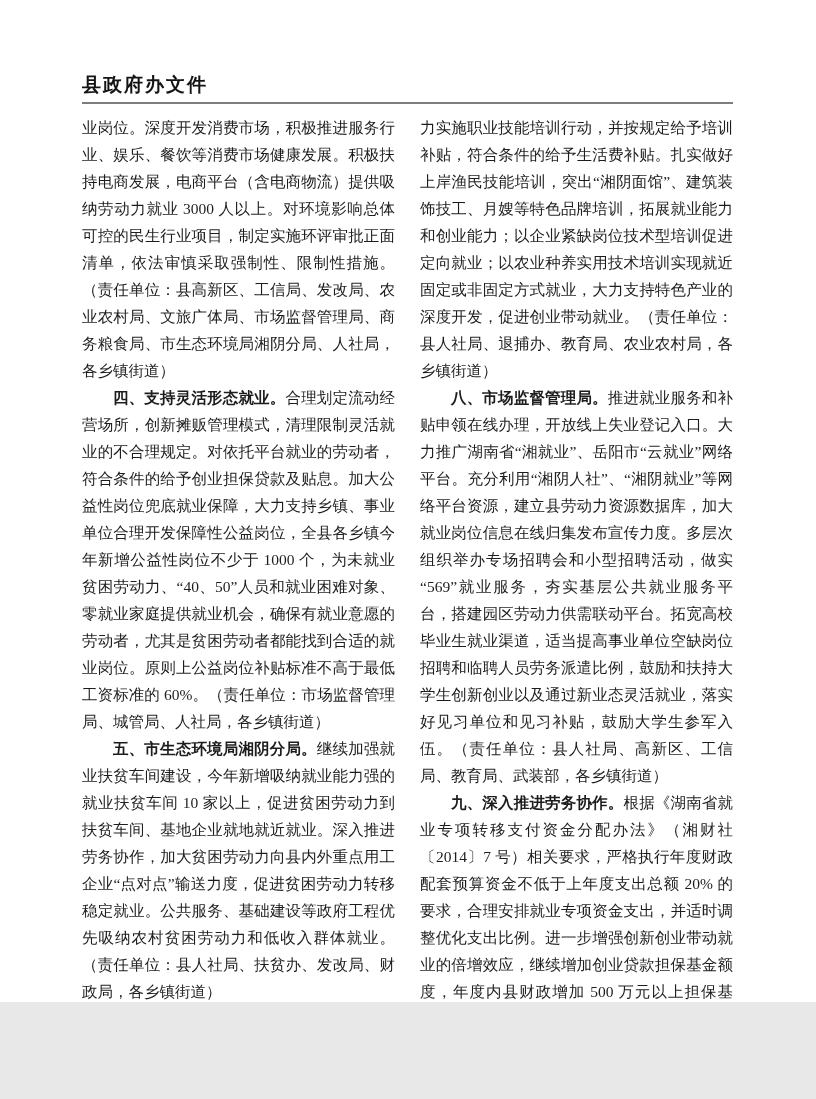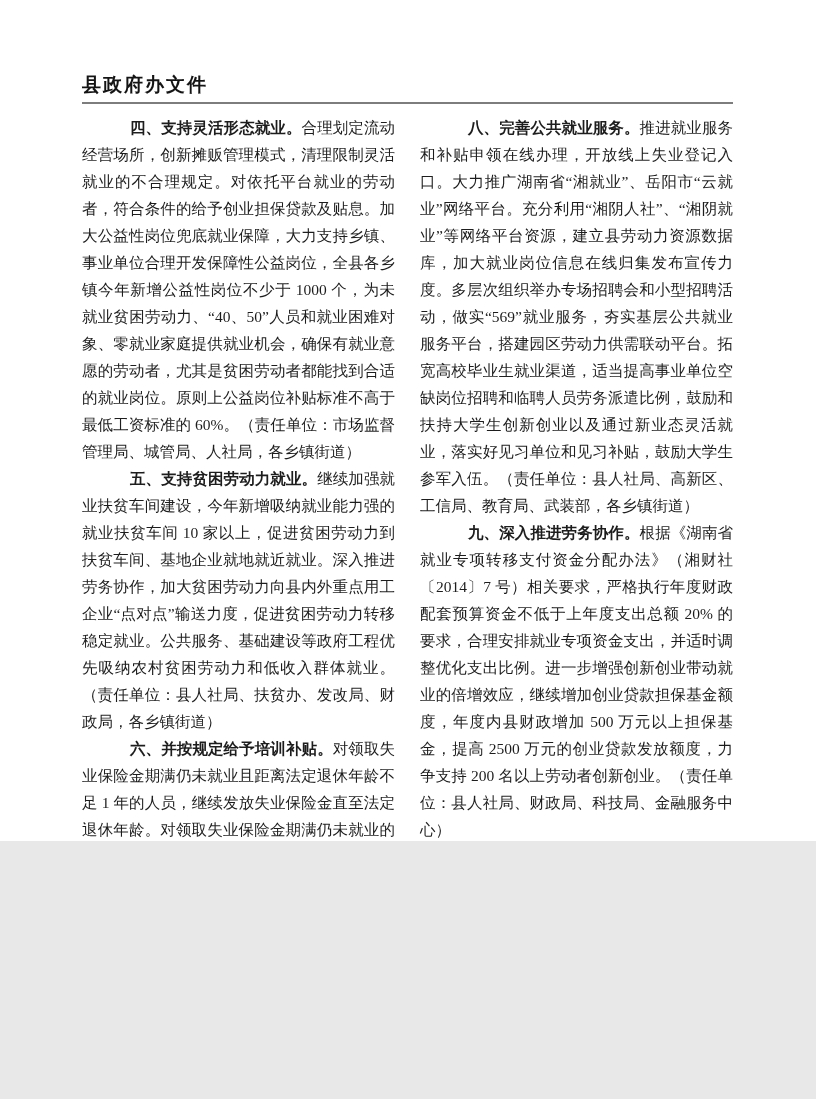--- a/index.html
+++ b/index.html
@@ -1,19 +1,19 @@
 <!DOCTYPE html>
 <html lang="zh"><head>
 <meta charset="utf-8">
 <style>
   html, body { margin: 0; padding: 0; background: #e8e8e8; }
   .page {
     position: relative;
     width: 816px;
-    height: 841px;
+    height: 1002px;
     margin: 0 auto;
     background: #ffffff;
     color: #1d1d1d;
     overflow: hidden;
   }
   .doc-header-title {
     position: absolute;
     top: 72px;
     left: 82px;
     font-family: "Liberation Sans", "DejaVu Sans", sans-serif;
@@ -45,21 +45,20 @@
     font-family: "Liberation Serif", "DejaVu Serif", serif;
     font-size: 15.5px;
     line-height: 27px;
     text-align: justify;
     color: #1d1d1d;
   }
   .col p.indent { text-indent: 2em; }
   .para-head {
     font-family: "Liberation Sans", "DejaVu Sans", sans-serif;
     font-weight: 700;
-    margin-left: 17px;
   }
   .page-number {
     position: absolute;
     left: 97px;
     top: 1021px;
     font-family: "Liberation Serif", "DejaVu Serif", serif;
     font-size: 15px;
     color: #1d1d1d;
   }
 </style>
@@ -68,32 +67,34 @@
 
 <div class="page">
 
   <div class="doc-header-title">县政府办文件</div>
 
   <div class="header-rule"></div>
 
   <div class="columns">
 
     <div class="col">
+      <p><span>业岗位。深度开发消费市场，积极推进服务行业、娱乐、餐饮等消费市场健康发展。积极扶持电商发展，电商平台（含电商物流）提供吸纳劳动力就业 3000 人以上。对环境影响总体可控的民生行业项目，制定实施环评审批正面清单，依法审慎采取强制性、限制性措施。（责任单位：县高新区、工信局、发改局、农业农村局、文旅广体局、市场监督管理局、商务粮食局、市生态环境局湘阴分局、人社局，各乡镇街道）</span></p>
 
       <p class="indent"><b class="para-head">四、支持灵活形态就业。</b><span>合理划定流动经营场所，创新摊贩管理模式，清理限制灵活就业的不合理规定。对依托平台就业的劳动者，符合条件的给予创业担保贷款及贴息。加大公益性岗位兜底就业保障，大力支持乡镇、事业单位合理开发保障性公益岗位，全县各乡镇今年新增公益性岗位不少于 1000 个，为未就业贫困劳动力、“40、50”人员和就业困难对象、零就业家庭提供就业机会，确保有就业意愿的劳动者，尤其是贫困劳动者都能找到合适的就业岗位。原则上公益岗位补贴标准不高于最低工资标准的 60%。（责任单位：市场监督管理局、城管局、人社局，各乡镇街道）</span></p>
 
-      <p class="indent"><b class="para-head">五、支持贫困劳动力就业。</b><span>继续加强就业扶贫车间建设，今年新增吸纳就业能力强的就业扶贫车间 10 家以上，促进贫困劳动力到扶贫车间、基地企业就地就近就业。深入推进劳务协作，加大贫困劳动力向县内外重点用工企业“点对点”输送力度，促进贫困劳动力转移稳定就业。公共服务、基础建设等政府工程优先吸纳农村贫困劳动力和低收入群体就业。（责任单位：县人社局、扶贫办、发改局、财政局，各乡镇街道）</span></p>
+      <p class="indent"><b class="para-head">五、市生态环境局湘阴分局。</b><span>继续加强就业扶贫车间建设，今年新增吸纳就业能力强的就业扶贫车间 10 家以上，促进贫困劳动力到扶贫车间、基地企业就地就近就业。深入推进劳务协作，加大贫困劳动力向县内外重点用工企业“点对点”输送力度，促进贫困劳动力转移稳定就业。公共服务、基础建设等政府工程优先吸纳农村贫困劳动力和低收入群体就业。（责任单位：县人社局、扶贫办、发改局、财政局，各乡镇街道）</span></p>
 
       <p class="indent"><b class="para-head">六、并按规定给予培训补贴。</b><span>对领取失业保险金期满仍未就业且距离法定退休年龄不足 1 年的人员，继续发放失业保险金直至法定退休年龄。对领取失业保险金期满仍未就业的失业人员、不符合领取失业保险金条件的参保失业人员，发放不超过 6 个月、不高于失业保险金 80% 的失业补助金。（责任单位：县人社局、财政局、审计局）</span></p>
 
     </div>
 
     <div class="col">
+      <p><span>力实施职业技能培训行动，并按规定给予培训补贴，符合条件的给予生活费补贴。扎实做好上岸渔民技能培训，突出“湘阴面馆”、建筑装饰技工、月嫂等特色品牌培训，拓展就业能力和创业能力；以企业紧缺岗位技术型培训促进定向就业；以农业种养实用技术培训实现就近固定或非固定方式就业，大力支持特色产业的深度开发，促进创业带动就业。（责任单位：县人社局、退捕办、教育局、农业农村局，各乡镇街道）</span></p>
 
-      <p class="indent"><b class="para-head">八、完善公共就业服务。</b><span>推进就业服务和补贴申领在线办理，开放线上失业登记入口。大力推广湖南省“湘就业”、岳阳市“云就业”网络平台。充分利用“湘阴人社”、“湘阴就业”等网络平台资源，建立县劳动力资源数据库，加大就业岗位信息在线归集发布宣传力度。多层次组织举办专场招聘会和小型招聘活动，做实“569”就业服务，夯实基层公共就业服务平台，搭建园区劳动力供需联动平台。拓宽高校毕业生就业渠道，适当提高事业单位空缺岗位招聘和临聘人员劳务派遣比例，鼓励和扶持大学生创新创业以及通过新业态灵活就业，落实好见习单位和见习补贴，鼓励大学生参军入伍。（责任单位：县人社局、高新区、工信局、教育局、武装部，各乡镇街道）</span></p>
+      <p class="indent"><b class="para-head">八、市场监督管理局。</b><span>推进就业服务和补贴申领在线办理，开放线上失业登记入口。大力推广湖南省“湘就业”、岳阳市“云就业”网络平台。充分利用“湘阴人社”、“湘阴就业”等网络平台资源，建立县劳动力资源数据库，加大就业岗位信息在线归集发布宣传力度。多层次组织举办专场招聘会和小型招聘活动，做实“569”就业服务，夯实基层公共就业服务平台，搭建园区劳动力供需联动平台。拓宽高校毕业生就业渠道，适当提高事业单位空缺岗位招聘和临聘人员劳务派遣比例，鼓励和扶持大学生创新创业以及通过新业态灵活就业，落实好见习单位和见习补贴，鼓励大学生参军入伍。（责任单位：县人社局、高新区、工信局、教育局、武装部，各乡镇街道）</span></p>
 
       <p class="indent"><b class="para-head">九、深入推进劳务协作。</b><span>根据《湖南省就业专项转移支付资金分配办法》（湘财社〔2014〕7 号）相关要求，严格执行年度财政配套预算资金不低于上年度支出总额 20% 的要求，合理安排就业专项资金支出，并适时调整优化支出比例。进一步增强创新创业带动就业的倍增效应，继续增加创业贷款担保基金额度，年度内县财政增加 500 万元以上担保基金，提高 2500 万元的创业贷款发放额度，力争支持 200 名以上劳动者创新创业。（责任单位：县人社局、财政局、科技局、金融服务中心）</span></p>
 
     </div>
 
   </div>
 
   <div class="page-number">200</div>
 
 </div>

